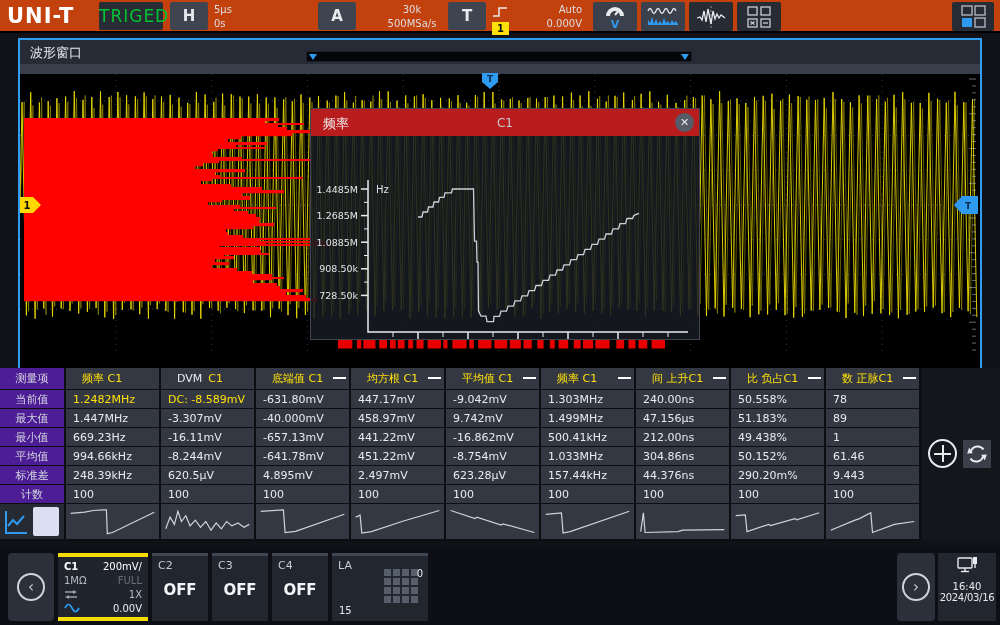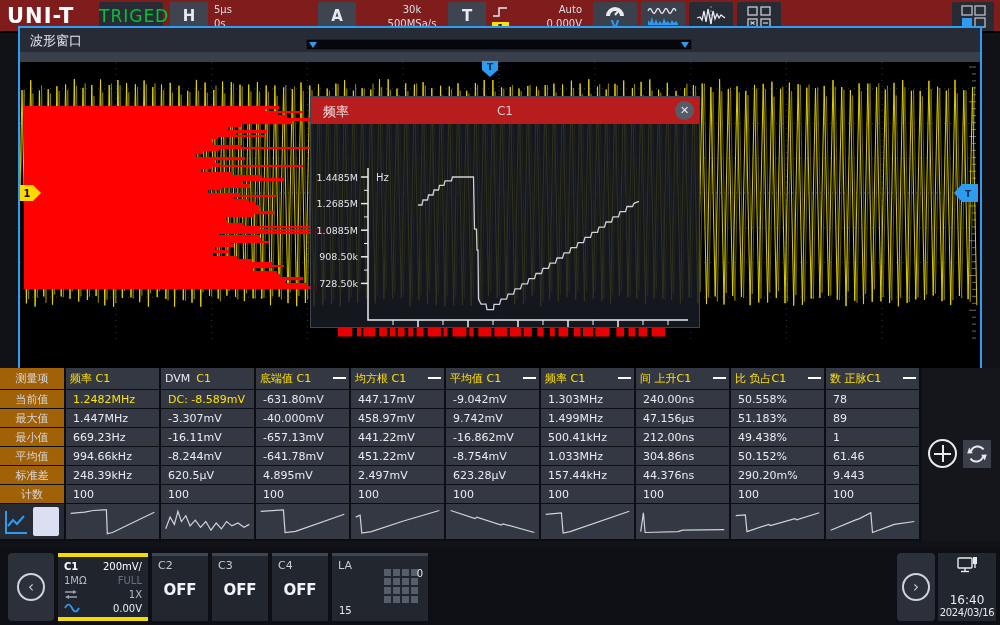--- a/index.html
+++ b/index.html
@@ -2,34 +2,34 @@
 <html><head>
 <meta charset="utf-8">
 <style>
   * { margin:0; padding:0; box-sizing:border-box; }
   html,body { width:1000px; height:625px; background:#101218; overflow:hidden;
     font-family:"DejaVu Sans","Liberation Sans",sans-serif; }
   .abs { position:absolute; }
   #stage { position:relative; width:1000px; height:625px; background:#101218; }
 
   
-  #topbar { position:absolute; left:0; top:0; width:1000px; height:33px; background:#7f1d1d; border-bottom:2px solid #000; }
+  #topbar { position:absolute; left:0; top:0; width:1000px; height:33px; background:#c2410c; border-bottom:2px solid #000; }
   .logo { left:7px; top:4px; color:#fff; font-size:21px; font-weight:900; letter-spacing:1px; }
   .triged { left:99px; top:2px; width:64px; height:28px; background:#272c35; color:#00c432;
     font-size:17px; font-weight:normal; text-align:center; line-height:28px; letter-spacing:1px; border-radius:2px; }
   .sqbtn { top:2px; width:38px; height:28px; background:#3e4450; border-radius:2px; color:#e8eaee;
     font-size:15px; font-weight:bold; text-align:center; line-height:28px; }
   .vals { top:3px; font-size:10px; color:#dcdee4; line-height:14px; }
   .icontile { top:2px; width:44px; height:29px; border-radius:2px; display:flex; align-items:center; justify-content:center; }
   .lighttile { background:#3a404c; } .darktile { background:#272b34; }
   .trigbadge { width:17px; height:13px; background:#ffe10a; color:#111; font-size:10px; font-weight:bold;
     text-align:center; line-height:13px; }
 
   
-  #wavewin { position:absolute; left:18px; top:26px; width:964px; height:391px; border:2px solid #2f9df3;
+  #wavewin { position:absolute; left:18px; top:38px; width:964px; height:391px; border:2px solid #2f9df3;
     background:#000; }
   #wavetitle { position:absolute; left:0; top:0; right:0; height:24px; background:#262b36; }
   #wavetitle .t { position:absolute; left:10px; top:4px; font-size:13px; color:#e6e8ec; }
   #hscroll { position:absolute; left:286px; top:11px; width:386px; height:11px; background:#04060a; border:1px solid #1c2028; }
   .tri { position:absolute; top:2px; width:0; height:0; border-left:4px solid transparent; border-right:4px solid transparent; border-top:6px solid #2e9bf0; }
   #ruler { position:absolute; left:0; top:24px; right:0; height:10px; background:#3a404b; overflow:hidden; }
   #tposmark { position:absolute; left:462px; top:33px; width:16px; height:16px; }
   #plotwrap { position:absolute; left:0; top:34px; width:958px; height:279px; }
   #ch1mark { position:absolute; left:0px; top:157px; }
   #tlevmark { position:absolute; right:2px; top:156px; }
@@ -39,26 +39,26 @@
     background:rgba(23,26,33,.87); border:1px solid #3f4450; }
   #pophead { position:absolute; left:0; top:0; right:0; height:27px; background:#b91c1c; }
   #pophead .pt { position:absolute; left:12px; top:6px; font-size:13px; color:#f0f1f4; }
   #pophead .pc { position:absolute; left:0; right:0; top:7px; text-align:center; font-size:12px; color:#c8ccd4; }
   #popclose { position:absolute; right:5px; top:4px; width:19px; height:19px; border-radius:50%;
     background:#555b67; color:#e8eaee; font-size:11px; text-align:center; line-height:19px; }
 
   
   #mtable { position:absolute; left:0; top:368px; width:922px; height:173px; background:#0c0e12; }
   #labelcol { position:absolute; left:0; top:0; width:64px; display:flex; flex-direction:column; gap:1px; }
-  #labelcol .lc { width:64px; background:#a16207; color:#d4d8e0; font-size:11px; display:flex;
+  #labelcol .lc { width:64px; background:#4c1d95; color:#d4d8e0; font-size:11px; display:flex;
     align-items:center; justify-content:center; }
   #cols { position:absolute; left:66px; top:0; display:flex; gap:2px; }
   .mcol { width:93px; display:flex; flex-direction:column; gap:1px; }
   .mcol .hd { height:21px; background:#333843; color:#ffe10a; font-size:11px; display:flex; align-items:center;
-    padding:0 4px; position:relative; white-space:nowrap; overflow:hidden; }
+    padding:0 16px; position:relative; white-space:nowrap; overflow:hidden; }
   .mcol .hd .dash { position:absolute; right:3px; top:9px; width:13px; height:2px; background:#fff; }
   .mcol .cell { height:18px; background:#333843; color:#e9ebf0; font-size:11px; display:flex; align-items:center;
     padding:0 7px; white-space:nowrap; overflow:hidden; }
   .mcol .cell.ylw { color:#ffe10a; }
   .mcol .spark, .sparkcell { height:35px; background:#333843; }
   .sparkcell { background:#262a33; display:flex; align-items:center; gap:4px; padding:0 3px; }
   .lavsq { width:26px; height:29px; background:#dcdef2; border-radius:2px; }
   #tblside { position:absolute; left:922px; top:368px; width:78px; height:173px; background:#14161b; }
   #plusbtn { position:absolute; left:6px; top:71px; width:29px; height:29px; border:2px solid #e8eaee; border-radius:50%; }
   #plusbtn:before { content:""; position:absolute; left:4px; top:11.5px; width:17px; height:2px; background:#e8eaee; }
@@ -75,21 +75,21 @@
   #c1tile { position:absolute; left:58px; top:5px; width:90px; height:68px; background:#20242d;
     border-top:4px solid #f5dc00; border-bottom:4px solid #f5dc00; padding:2px 6px; font-size:10px; }
   #c1tile .row { display:flex; justify-content:space-between; align-items:center; height:14px; }
   .offtile { position:absolute; top:5px; width:56px; height:68px; background:#22262e; border-top:3px solid #3f4552; padding:3px 6px; }
   .offtile .nm { font-size:11px; color:#c8ccd4; }
   .offtile .off { font-size:15px; font-weight:800; color:#f2f4f8; text-align:center; margin-top:9px; }
   #latile { position:absolute; left:332px; top:5px; width:96px; height:68px; background:#22262e; border-top:3px solid #3f4552; padding:3px 6px; }
   #lagrid { position:absolute; left:52px; top:13px; width:34px; display:flex; flex-wrap:wrap; gap:2px; }
   #lagrid span { width:7px; height:7px; background:#565d6b; }
   #clocktile { position:absolute; left:938px; top:5px; width:58px; height:68px; background:#22262e; text-align:center; padding-top:3px; }
-  #clocktile .tm { font-size:12px; color:#e8eaee; margin-top:13px; }
+  #clocktile .tm { font-size:10px; color:#e8eaee; margin-top:1px; }
   #clocktile .dt { font-size:10px; letter-spacing:-.3px; color:#e8eaee; }
 </style>
 </head>
 <body>
 
 <div id="stage">
 
   <div id="topbar">
     <div class="abs logo">UNI-T</div>
     <div class="abs triged">TRIGED</div>

